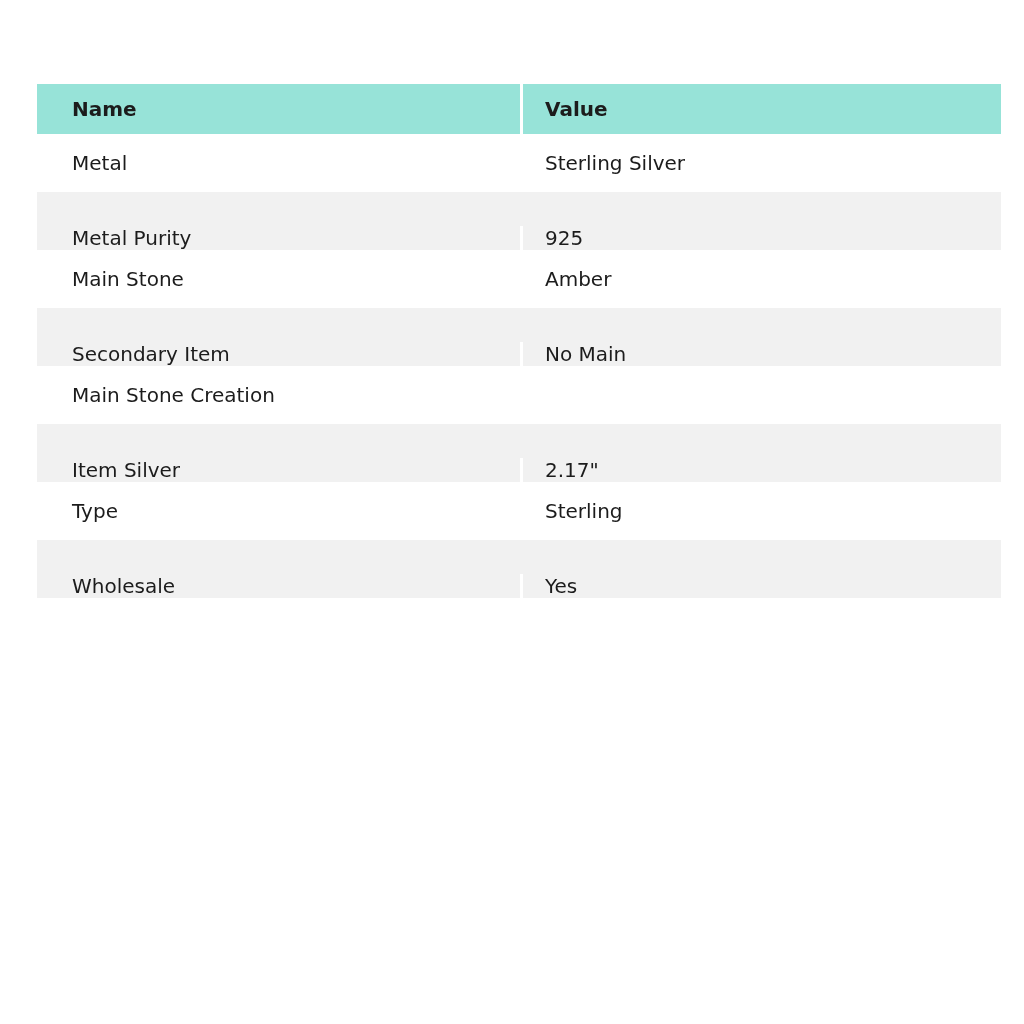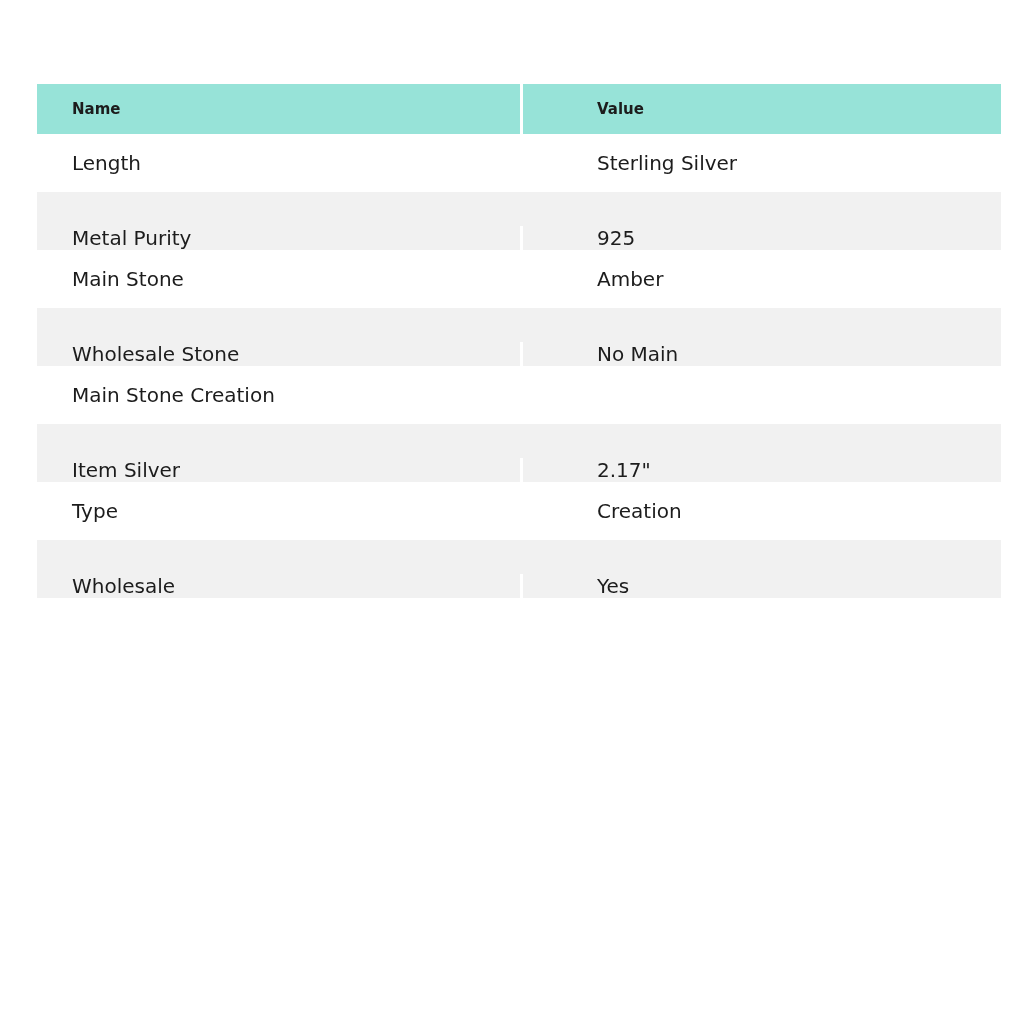--- a/index.html
+++ b/index.html
@@ -19,21 +19,21 @@
     position: absolute;
     left: 37px;
     top: 84px;
     width: 964px;
   }
   .thead {
     display: flex;
     height: 50px;
     background: var(--header-bg, #97e3d8);
     font-weight: 600;
-    font-size: 15px;
+    font-size: 20px;
   }
   .tr {
     display: flex;
     height: 58px;
     background: #ffffff;
     font-size: 20px;
   }
   .tr.striped {
     background: var(--stripe-bg, #f1f1f1);
     align-items: flex-end;
@@ -48,65 +48,64 @@
     width: 486px;
     border-right: 3px solid #ffffff;
     padding-left: 35px;
   }
   .thead .col-name {
     background: var(--header-bg, #97e3d8);
     background-clip: padding-box;
   }
   .col-value {
     flex: 1;
-    padding-left: 30px;
-    margin-left: 44px;
+    padding-left: 22px;
   }
 </style>
 </head>
 <body>
 
 <div class="attr-table">
   <div class="thead">
     <div class="cell col-name">Name</div>
     <div class="cell col-value">Value</div>
   </div>
   <div id="table-body">
   <div class="tr">
-    <div class="cell col-name">Length</div>
+    <div class="cell col-name">Metal</div>
     <div class="cell col-value">Sterling Silver</div>
   </div>
 
   <div class="tr striped">
     <div class="cell col-name">Metal Purity</div>
     <div class="cell col-value">925</div>
   </div>
 
   <div class="tr">
     <div class="cell col-name">Main Stone</div>
     <div class="cell col-value">Amber</div>
   </div>
 
   <div class="tr striped">
-    <div class="cell col-name">Wholesale Stone</div>
+    <div class="cell col-name">Secondary Item</div>
     <div class="cell col-value">No Main</div>
   </div>
 
   <div class="tr">
     <div class="cell col-name">Main Stone Creation</div>
   </div>
 
   <div class="tr striped">
     <div class="cell col-name">Item Silver</div>
     <div class="cell col-value">2.17"</div>
   </div>
 
   <div class="tr">
     <div class="cell col-name">Type</div>
-    <div class="cell col-value">Creation</div>
+    <div class="cell col-value">Sterling</div>
   </div>
 
   <div class="tr striped">
     <div class="cell col-name">Wholesale</div>
     <div class="cell col-value">Yes</div>
   </div>
 </div>
 </div>
 
 </body></html>

